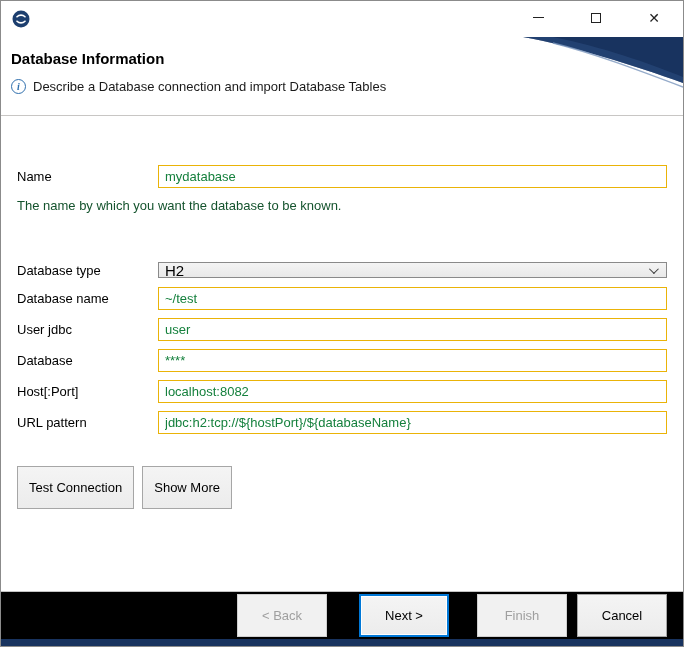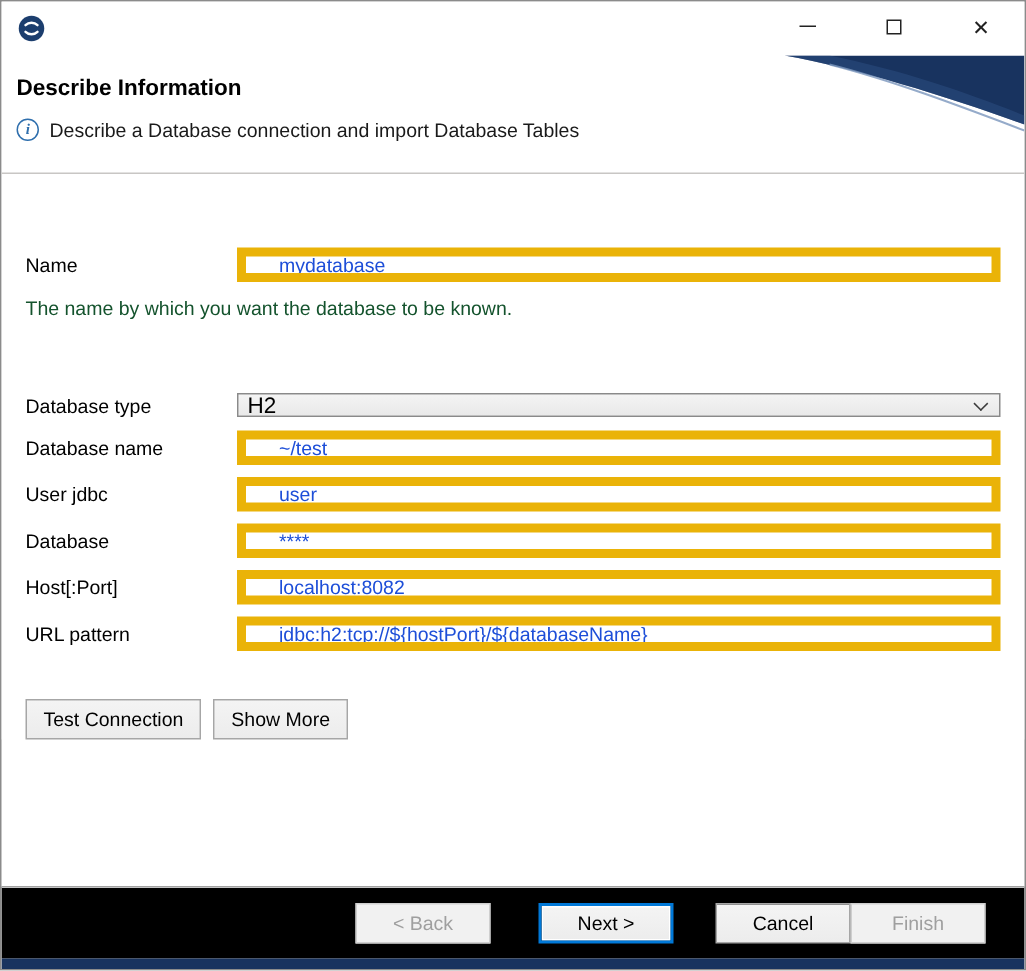--- a/index.html
+++ b/index.html
@@ -82,27 +82,27 @@
   .field-row {
     display: grid;
     grid-template-columns: 122px 1fr;
     align-items: center;
     margin-bottom: 8px;
     gap: 19px;
   }
   .field-label { font-size: 13px; color: #000; }
   .txt {
     height: 23px;
-    border: 6px solid #eab308;
+    border: 1px solid #eab308;
     background: #fff;
     font-family: "Liberation Sans", sans-serif;
     font-size: 13px;
-    padding: 0 22px;
+    padding: 0 6px;
     width: 100%;
-    color: #1d4ed8;
+    color: #15803d;
   }
   .help-text {
     font-size: 13px;
     color: #14532d;
     margin: 10px 0 49px 0;
   }
   .combo {
     height: 16px;
     border: 1px solid #8a8a8a;
     background: linear-gradient(#f4f4f4, #e9e9e9);
@@ -116,21 +116,21 @@
     border-right: 1.5px solid #3c3c3c;
     border-bottom: 1.5px solid #3c3c3c;
     transform: rotate(45deg) translateY(-2px);
     display: inline-block;
   }
   .action-row {
     display: flex; gap: 8px;
     margin-top: 32px;
   }
   .btn {
-    height: 27px;
+    height: 43px;
     background: linear-gradient(#f4f4f4, #ececec);
     border: 1px solid #a6a6a6;
     font-family: "Liberation Sans", sans-serif;
     font-size: 13px;
     color: #000;
     padding: 0 11px;
     cursor: default;
   }
 
   
@@ -190,21 +190,21 @@
       </button>
     </div>
   </div>
 
   <div class="header">
     <svg class="banner-art" viewBox="0 0 170 78" width="170" height="78" aria-hidden="true">
       <path d="M170 0 L170 46 C 120 28 60 9 10 0 Z" fill="#18335f"></path>
       <path d="M170 46 C 120 28 60 9 10 0 L 40 0 C 90 10 135 26 170 40 Z" fill="#2c4d80" opacity="0.55"></path>
       <path d="M170 50 C 125 33 80 16 40 6" stroke="#7b96bd" stroke-width="1.4" fill="none" opacity="0.8"></path>
     </svg>
-    <div class="header-title">Describe Information</div>
+    <div class="header-title">Database Information</div>
     <div class="header-sub">
       <span class="info-circle">i</span>
       <span>Describe a Database connection and import Database Tables</span>
     </div>
   </div>
 
   <div class="content">
 
     <div class="field-row" style="margin-bottom:0">
       <label class="field-label">Name</label>
@@ -248,19 +248,19 @@
     <div class="action-row">
       <button class="btn">Test Connection</button>
       <button class="btn">Show More</button>
     </div>
 
   </div>
 
   <div class="footer">
     <button class="btn btn-back" disabled="">&lt; Back</button>
     <button class="btn btn-next">Next &gt;</button>
+    <button class="btn btn-finish" disabled="">Finish</button>
     <button class="btn btn-cancel">Cancel</button>
-    <button class="btn btn-finish" disabled="">Finish</button>
   </div>
 
   <div class="bottom-accent"></div>
 
 </div>
 
 </body></html>

